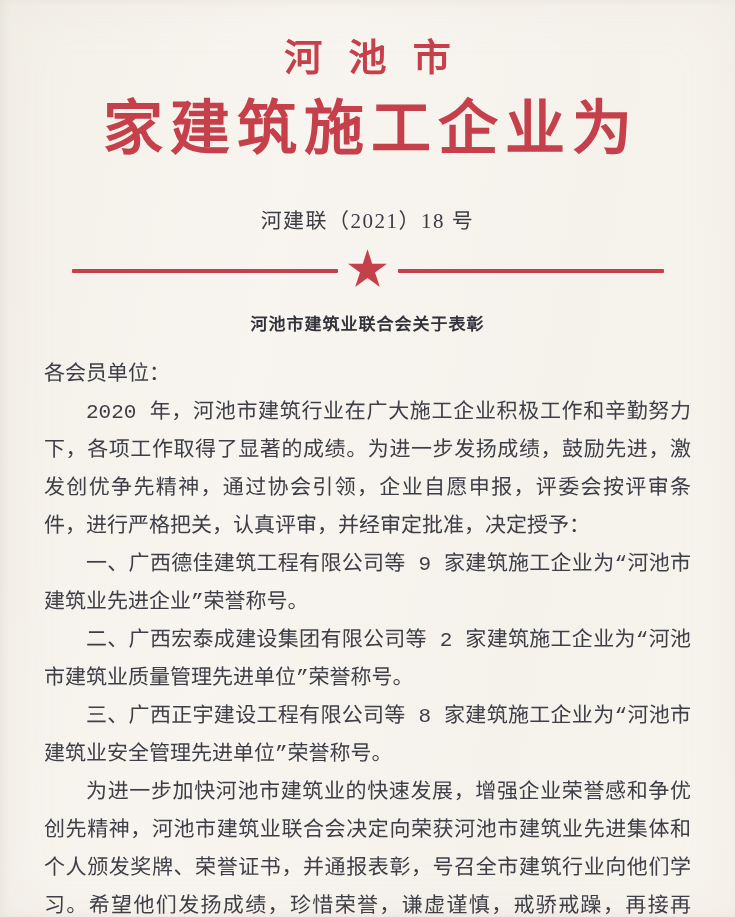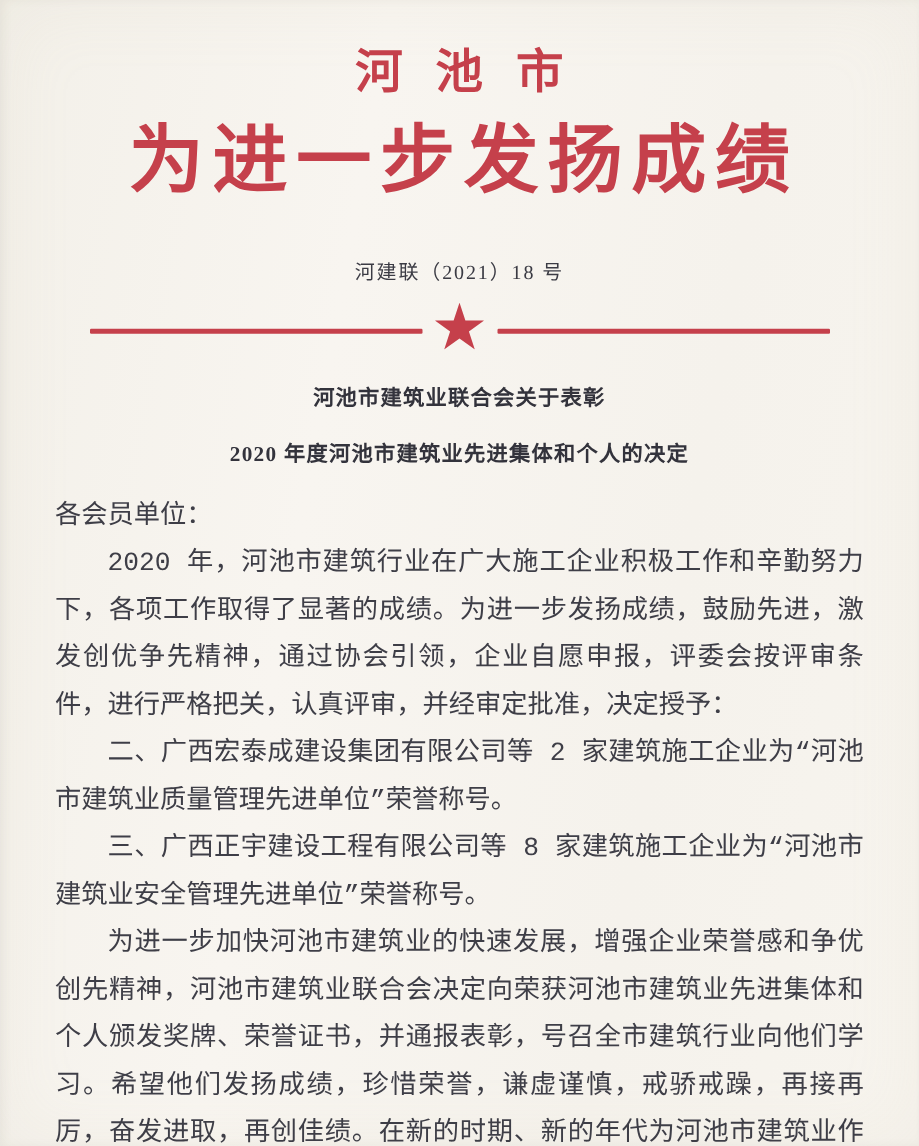--- a/index.html
+++ b/index.html
@@ -42,21 +42,21 @@
     font-size:60px;
     font-weight:700;
     letter-spacing:7px;
     text-indent:7px;
     line-height:1.15;
   }
   
   .doc-number{
     margin-top:40px;
     text-align:center;
-    font-size:16px;
+    font-size:21px;
     letter-spacing:1.5px;
     color:#3b3b44;
   }
   
   .divider{
     display:flex;
     align-items:center;
     width:592px;
     height:42px;
     margin:16px auto 0;
@@ -99,37 +99,37 @@
   .body p{ margin:0;font-family:Liberation Mono, monospace; }
   .para{ text-indent:2em; }
 </style>
 </head>
 <body>
 
 <div class="page">
 
   <header>
     <div class="org-top">河 池 市</div>
-    <div class="org-main">为进一步发扬成绩</div>
+    <div class="org-main">家建筑施工企业为</div>
   </header>
 
   <div class="doc-number">河建联（2021）18 号</div>
 
   <div class="divider">
     <span class="hline"></span>
     <span class="star">★</span>
     <span class="hline"></span>
   </div>
 
   <h1 class="doc-title">
     <span class="title-line">河池市建筑业联合会关于表彰</span>
-    <span class="title-line">2020 年度河池市建筑业先进集体和个人的决定</span>
   </h1>
 
   <main class="body">
     <p class="salutation">各会员单位：</p>
     <p class="para">2020 年，河池市建筑行业在广大施工企业积极工作和辛勤努力下，各项工作取得了显著的成绩。为进一步发扬成绩，鼓励先进，激发创优争先精神，通过协会引领，企业自愿申报，评委会按评审条件，进行严格把关，认真评审，并经审定批准，决定授予：</p>
+    <p class="para">一、广西德佳建筑工程有限公司等 9 家建筑施工企业为“河池市建筑业先进企业”荣誉称号。</p>
     <p class="para">二、广西宏泰成建设集团有限公司等 2 家建筑施工企业为“河池市建筑业质量管理先进单位”荣誉称号。</p>
     <p class="para">三、广西正宇建设工程有限公司等 8 家建筑施工企业为“河池市建筑业安全管理先进单位”荣誉称号。</p>
     <p class="para">为进一步加快河池市建筑业的快速发展，增强企业荣誉感和争优创先精神，河池市建筑业联合会决定向荣获河池市建筑业先进集体和个人颁发奖牌、荣誉证书，并通报表彰，号召全市建筑行业向他们学习。希望他们发扬成绩，珍惜荣誉，谦虚谨慎，戒骄戒躁，再接再厉，奋发进取，再创佳绩。在新的时期、新的年代为河池市建筑业作出更大贡献。</p>
   </main>
 
 </div>
 
 </body></html>

